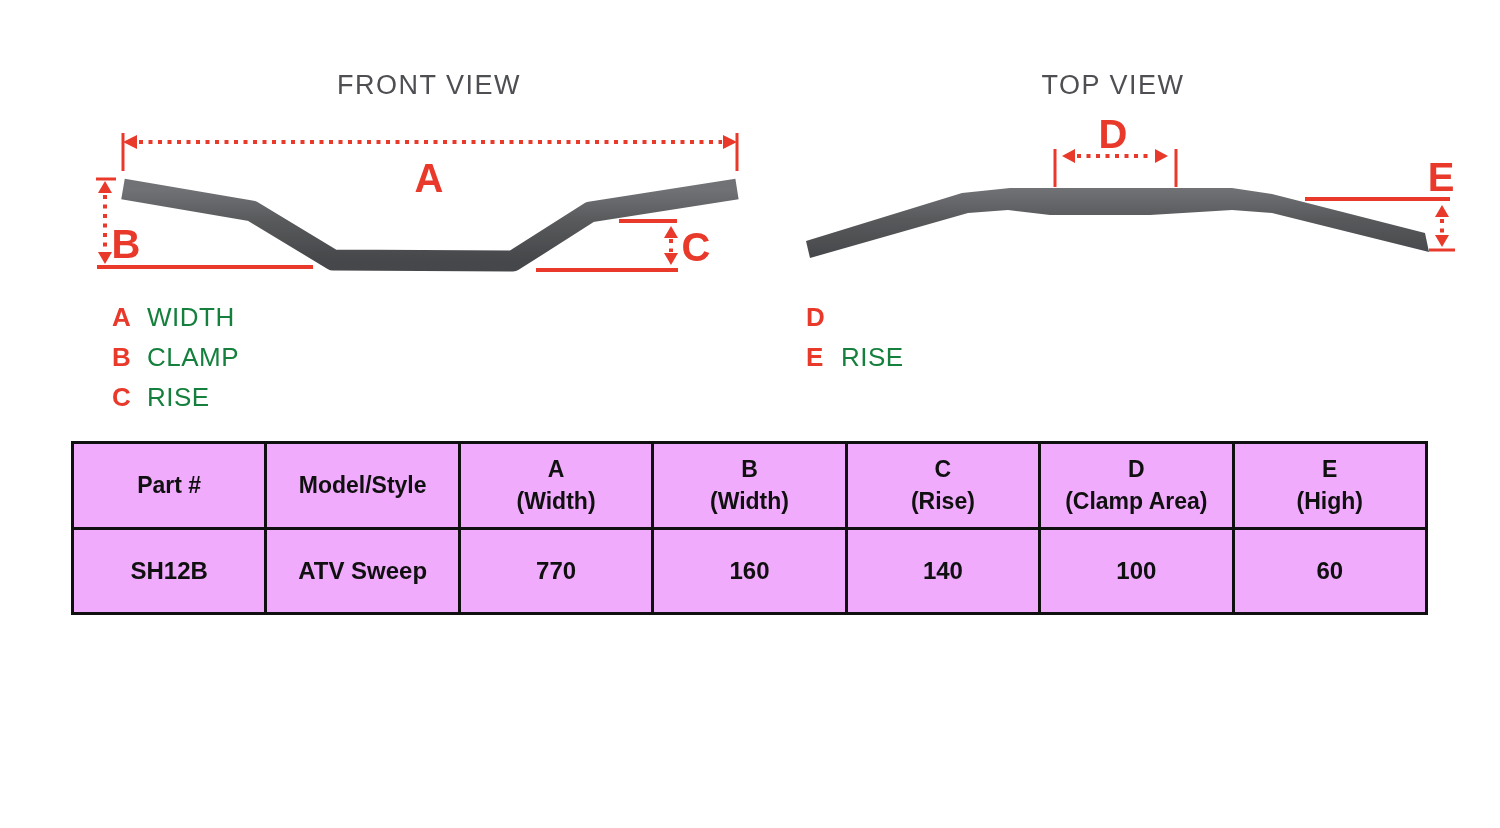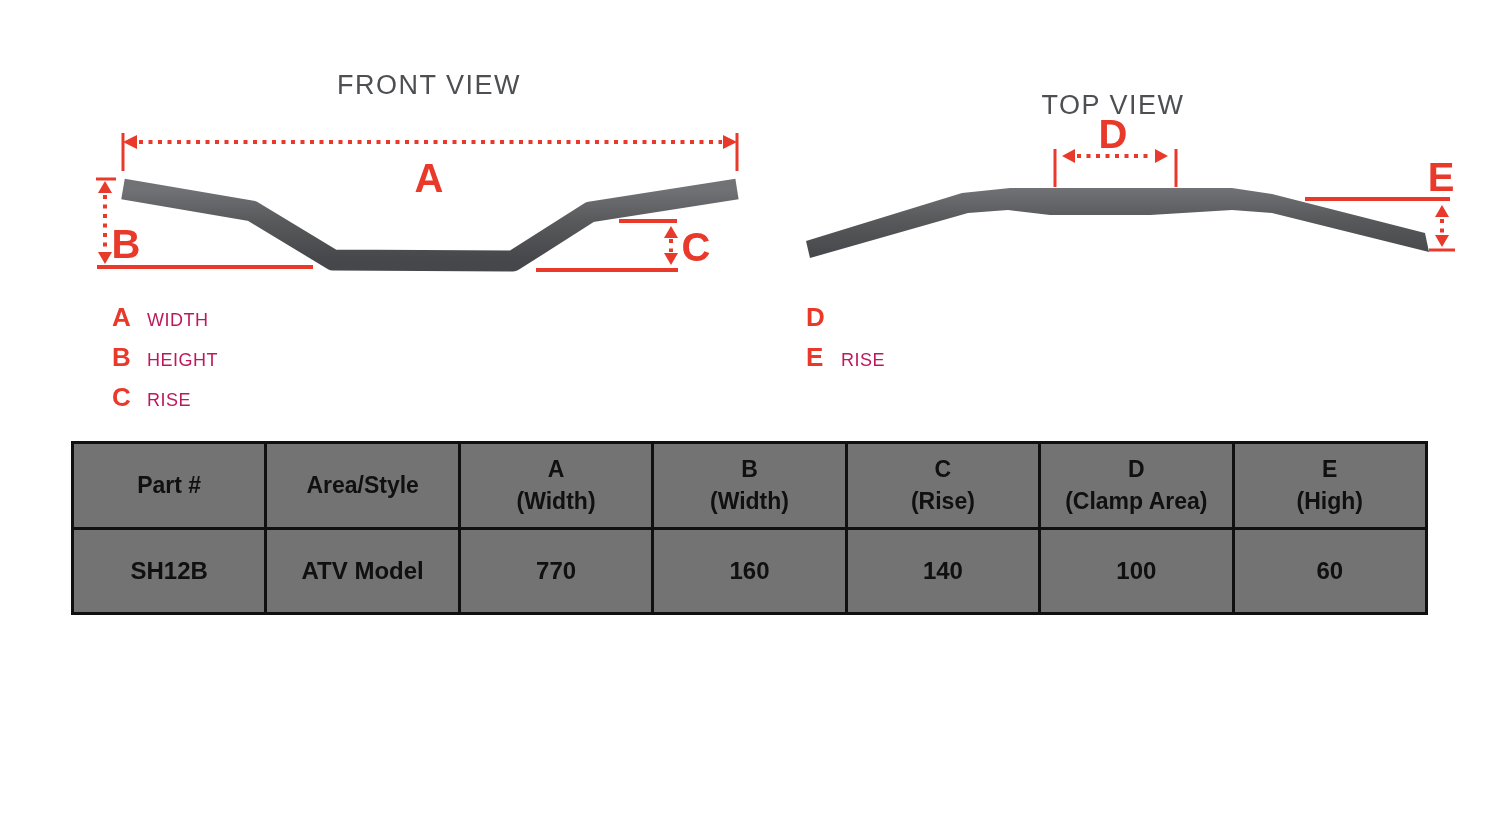--- a/index.html
+++ b/index.html
@@ -8,40 +8,40 @@
     font-family:"Liberation Sans",sans-serif;
   }
   .view-title{
     position:absolute;top:70px;transform:translateX(-50%);
     font-size:27px;font-weight:400;color:#4e4f52;letter-spacing:1.5px;white-space:nowrap;
   }
   .diagram-svg{position:absolute;left:0;top:0;}
   .legend{position:absolute;}
   .legend-row{display:flex;align-items:baseline;height:40px;}
   .legend-key{width:35px;font-size:26px;font-weight:bold;color:#e8392b;}
-  .legend-label{font-size:18px;color:#be185d;letter-spacing:0.5px;white-space:nowrap;}
+  .legend-label{font-size:26px;color:#15803d;letter-spacing:0.5px;white-space:nowrap;}
   table.spec-table{
     position:absolute;left:71px;top:441px;width:1357px;
-    border-collapse:collapse;table-layout:fixed;background:#737373;
+    border-collapse:collapse;table-layout:fixed;background:#f0abfc;
   }
   .spec-table th,.spec-table td{
     border:3px solid #101010;text-align:center;vertical-align:middle;
     color:#101010;font-weight:bold;padding:0;
   }
   .spec-table th{height:83px;font-size:23px;line-height:1.35;}
   .spec-table td{height:82px;font-size:24px;}
   .h2:empty{display:none;}
 </style>
 </head>
 <body>
 
 <div class="canvas">
 
   <div class="view-title" style="left:429px;">FRONT VIEW</div>
-  <div class="view-title" style="left:1113px;margin-top:20px;">TOP VIEW</div>
+  <div class="view-title" style="left:1113px;">TOP VIEW</div>
 
   <svg class="diagram-svg" width="1500" height="435" viewBox="0 0 1500 435">
     <defs>
       <linearGradient id="barGrad" x1="0" y1="0" x2="0" y2="1">
         <stop offset="0" stop-color="#717276"></stop>
         <stop offset="0.45" stop-color="#58595b"></stop>
         <stop offset="1" stop-color="#46474a"></stop>
       </linearGradient>
     </defs>
 
@@ -89,21 +89,21 @@
     </g>
   </svg>
 
   <div class="legend" style="left:112px;top:302px;">
     <div class="legend-row">
       <span class="legend-key">A</span>
       <span class="legend-label">WIDTH</span>
     </div>
     <div class="legend-row">
       <span class="legend-key">B</span>
-      <span class="legend-label">HEIGHT</span>
+      <span class="legend-label">CLAMP</span>
     </div>
     <div class="legend-row">
       <span class="legend-key">C</span>
       <span class="legend-label">RISE</span>
     </div>
   </div>
 
   <div class="legend" style="left:806px;top:302px;">
     <div class="legend-row">
       <span class="legend-key">D</span>
@@ -115,21 +115,21 @@
   </div>
 
   <table class="spec-table">
     <thead>
       <tr>
         <th>
           <div class="h1">Part #</div>
 
         </th>
         <th>
-          <div class="h1">Area/Style</div>
+          <div class="h1">Model/Style</div>
 
         </th>
         <th>
           <div class="h1">A</div>
           <div class="h2">(Width)</div>
         </th>
         <th>
           <div class="h1">B</div>
           <div class="h2">(Width)</div>
         </th>
@@ -143,21 +143,21 @@
         </th>
         <th>
           <div class="h1">E</div>
           <div class="h2">(High)</div>
         </th>
       </tr>
     </thead>
     <tbody>
       <tr>
         <td>SH12B</td>
-        <td>ATV Model</td>
+        <td>ATV Sweep</td>
         <td>770</td>
         <td>160</td>
         <td>140</td>
         <td>100</td>
         <td>60</td>
       </tr>
     </tbody>
   </table>
 
 </div>

